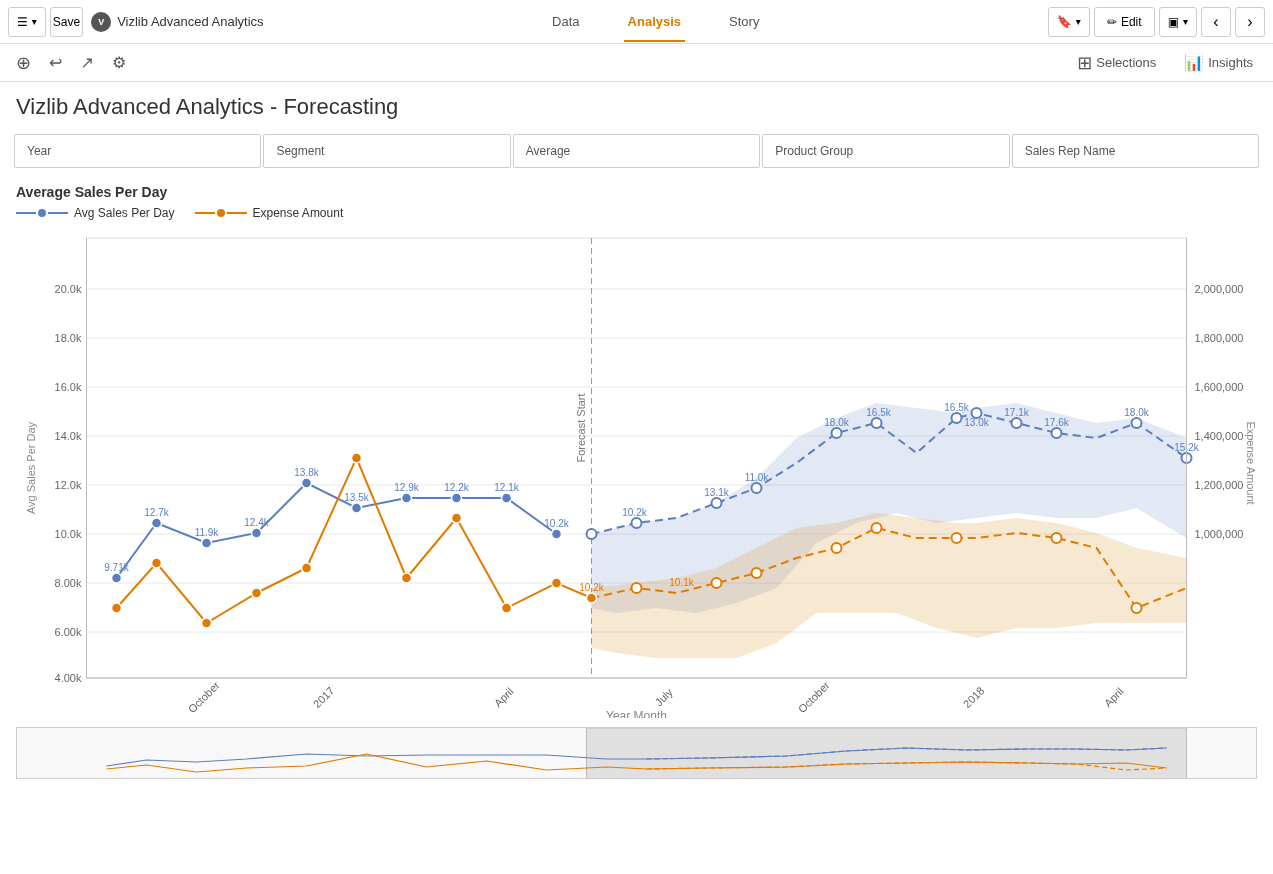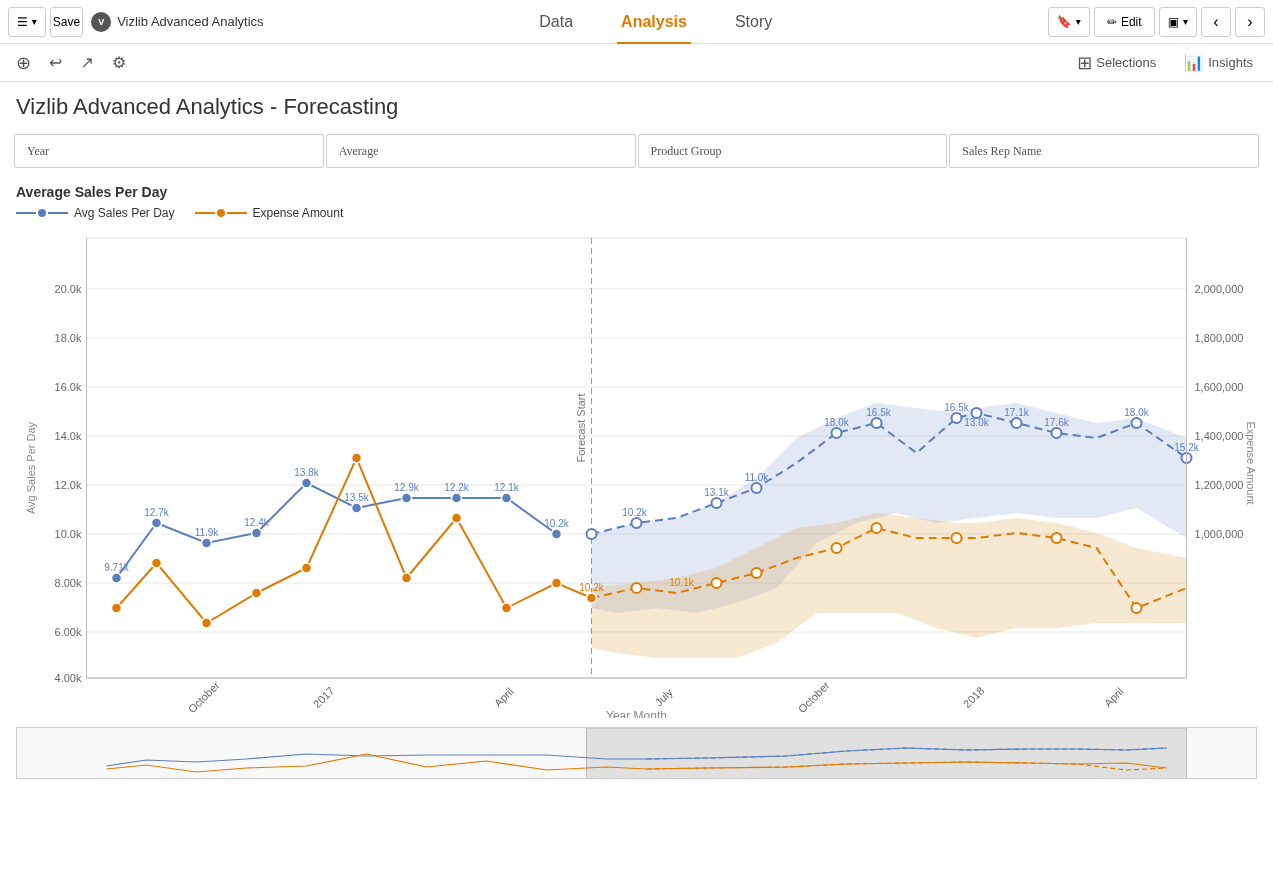--- a/index.html
+++ b/index.html
@@ -10,42 +10,42 @@
       display: flex; align-items: center; height: 44px; background: #fff;
       border-bottom: 1px solid #ddd; padding: 0 8px; gap: 4px;
     }
     .toolbar-btn {
       display: flex; align-items: center; gap: 4px; padding: 4px 2px;
       border: 1px solid #ccc; border-radius: 3px; background: #fff;
       cursor: pointer; font-size: 12px; height: 30px;
     }
     .toolbar-btn.icon-only { padding: 4px 8px; min-width: 30px; justify-content: center; }
     .nav-tabs { display: flex; align-items: center; flex: 1; justify-content: center; gap: 40px; }
-    .nav-tab { padding: 12px 4px; font-size: 16px; cursor: pointer; color: #555; position: relative; }
+    .nav-tab { padding: 12px 4px; font-size: 13px; cursor: pointer; color: #555; position: relative; }
     .nav-tab.active { color: #e07b00; font-weight: 700; }
     .nav-tab.active::after { content: ''; position: absolute; bottom: -1px; left: 0; right: 0; height: 2px; background: #e07b00; }
     .toolbar-right { display: flex; align-items: center; gap: 4px; margin-left: auto; }
     .edit-btn { display: flex; align-items: center; gap: 4px; padding: 4px 12px; border: 1px solid #ccc; border-radius: 3px; background: #fff; cursor: pointer; font-size: 12px; height: 30px; }
     .logo-icon { width: 20px; height: 20px; background: #555; border-radius: 50%; display: flex; align-items: center; justify-content: center; color: #fff; font-size: 9px; font-weight: bold; }
 
     
     .second-toolbar {
       display: flex; align-items: center; height: 38px; border-bottom: 1px solid #ddd;
       padding: 0 10px; gap: 6px;
     }
     .second-toolbar-btn { padding: 3px 6px; border: none; background: none; cursor: pointer; color: #555; font-size: 16px; }
     .toolbar-right-icons { margin-left: auto; display: flex; align-items: center; gap: 8px; }
     .selections-btn { display: flex; align-items: center; gap: 4px; padding: 4px 10px; border: none; background: none; cursor: pointer; font-size: 13px; color: #555; }
     .insights-btn { display: flex; align-items: center; gap: 4px; padding: 4px 10px; border: none; background: none; cursor: pointer; font-size: 13px; color: #555; }
 
     
     .page-title { padding: 12px 16px 8px 16px; font-size: 22px; font-weight: 300; color: #333; }
 
     
-    .filter-bar { display: flex; align-items: flex-start; padding: 6px 14px; gap: 2px; font-family: Liberation Serif, serif; }
+    .filter-bar { display: flex; align-items: flex-start; padding: 6px 14px; gap: 2px; }
     .filter-item {
       border: 1px solid #ccc; border-radius: 2px; padding: 6px 12px;
       font-size: 12px; color: #555; background: #fff; cursor: pointer;
       min-width: 110px; height: 34px; display: flex; align-items: center;
     }
     .filter-item.wide { min-width: 170px; flex: 1; }
 
     
     .chart-container { padding: 10px 16px 4px 16px; }
     .chart-title { font-size: 14px; font-weight: 600; margin-bottom: 6px; color: #333; }
@@ -129,20 +129,23 @@
       <span>Insights</span>
     </button>
   </div>
 </div>
 
 <div class="page-title">Vizlib Advanced Analytics - Forecasting</div>
 
 <div class="filter-bar">
   <div class="filter-item wide">
     <span>Year</span>
+  </div>
+  <div class="filter-item wide">
+    <span>Segment</span>
   </div>
   <div class="filter-item wide">
     <span>Average</span>
   </div>
   <div class="filter-item wide">
     <span>Product Group</span>
   </div>
   <div class="filter-item wide">
     <span>Sales Rep Name</span>
   </div>

